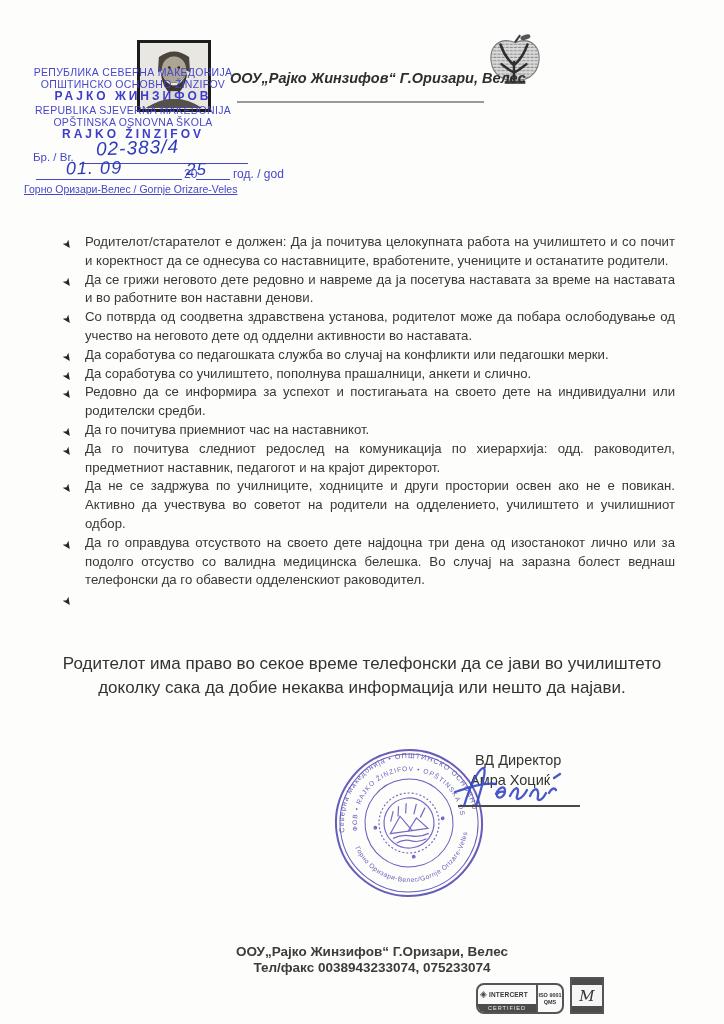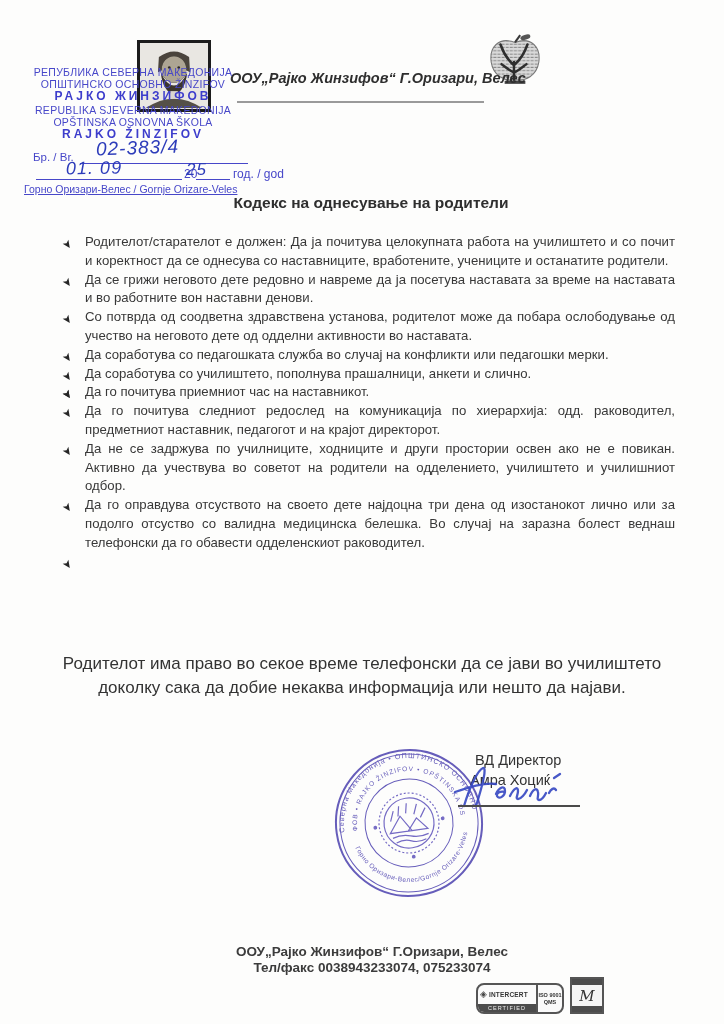--- a/index.html
+++ b/index.html
@@ -120,29 +120,28 @@
   <div class="number-value hand">02-383/4</div>
   <div class="underline1"></div>
   <div class="date-value hand">01. 09</div>
   <div class="underline2"></div>
   <div class="year-prefix">20</div>
   <div class="year-value hand">25</div>
   <div class="year-underline"></div>
   <div class="year-suffix">год. / god</div>
   <div class="place-line">Горно Оризари-Велес / Gornje Orizare-Veles</div>
 
-  <div class="doc-title">Кодекс на однесување на родители</div>
 
   <ul class="bullets">
     <li><span class="arrow">➤</span><span>Родителот/старателот е должен:  Да ја почитува целокупната работа на училиштето и со почит и коректност да се однесува со наставниците, вработените, учениците и останатите родители.</span></li>
     <li><span class="arrow">➤</span><span>Да се грижи неговото дете редовно и навреме да ја посетува наставата за време на наставата и во работните вон наставни денови.</span></li>
     <li><span class="arrow">➤</span><span>Со потврда од соодветна  здравствена установа, родителот може да побара ослободување од учество на неговото дете од одделни активности во наставата.</span></li>
     <li><span class="arrow">➤</span><span>Да соработува со педагошката служба во случај на конфликти или педагошки мерки.</span></li>
     <li><span class="arrow">➤</span><span>Да соработува  со училиштето, пополнува прашалници, анкети и слично.</span></li>
-    <li><span class="arrow">➤</span></li>
+    <li><span class="arrow">➤</span><span>Редовно да се информира за успехот и постигањата на своето дете на индивидуални или родителски средби.</span></li>
     <li><span class="arrow">➤</span><span>Да го почитува приемниот час на наставникот.</span></li>
     <li><span class="arrow">➤</span><span>Да го почитува следниот редослед на комуникација по хиерархија: одд. раководител, предметниот наставник, педагогот и на крајот директорот.</span></li>
     <li><span class="arrow">➤</span><span>Да не се задржува по училниците, ходниците и други простории освен ако не е повикан. Активно да учествува во советот  на родители на одделението, училиштето и училишниот одбор.</span></li>
     <li><span class="arrow">➤</span><span>Да го оправдува отсуството на  своето дете најдоцна три дена од изостанокот лично или за подолго отсуство со валидна медицинска белешка. Во случај на заразна болест веднаш телефонски да го обавести одделенскиот раководител.</span></li>
     <li><span class="arrow">➤</span></li>
   </ul>
 
   <div class="closing">Родителот има право во секое време телефонски да се јави во училиштето доколку сака да добие некаква информација или нешто да најави.</div>
 
   <svg class="round-stamp" viewBox="0 0 158 158">

